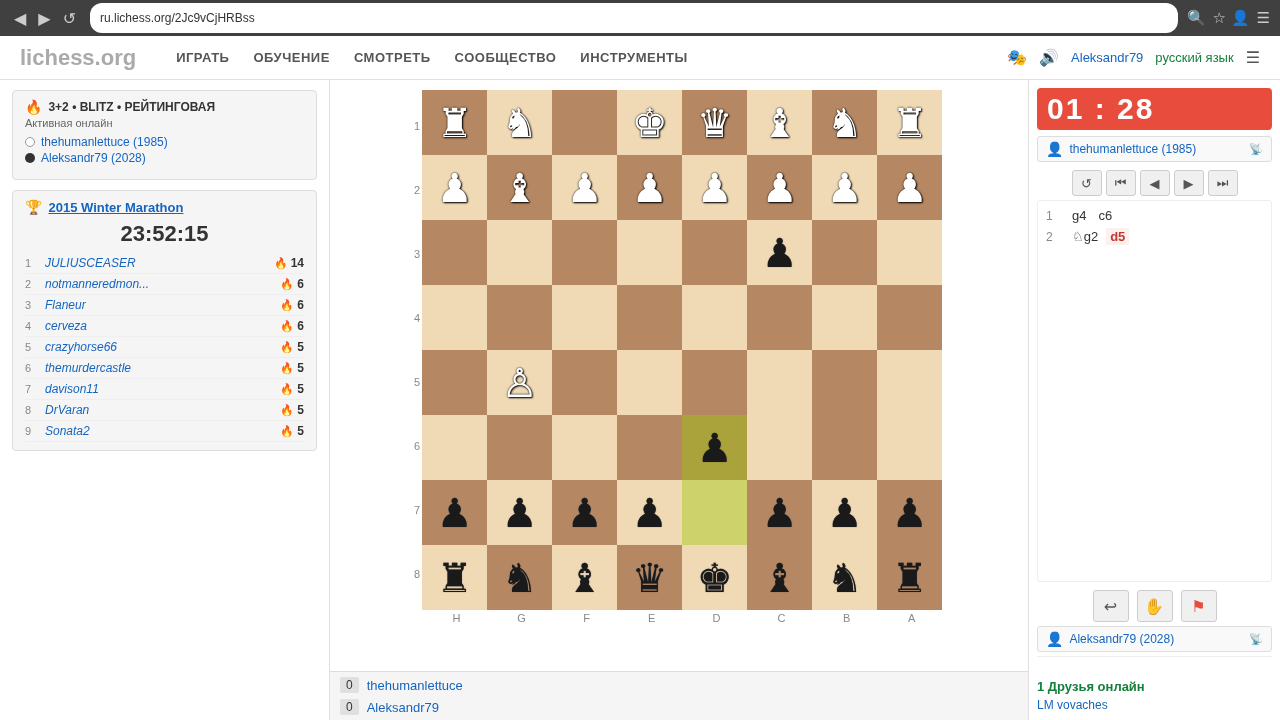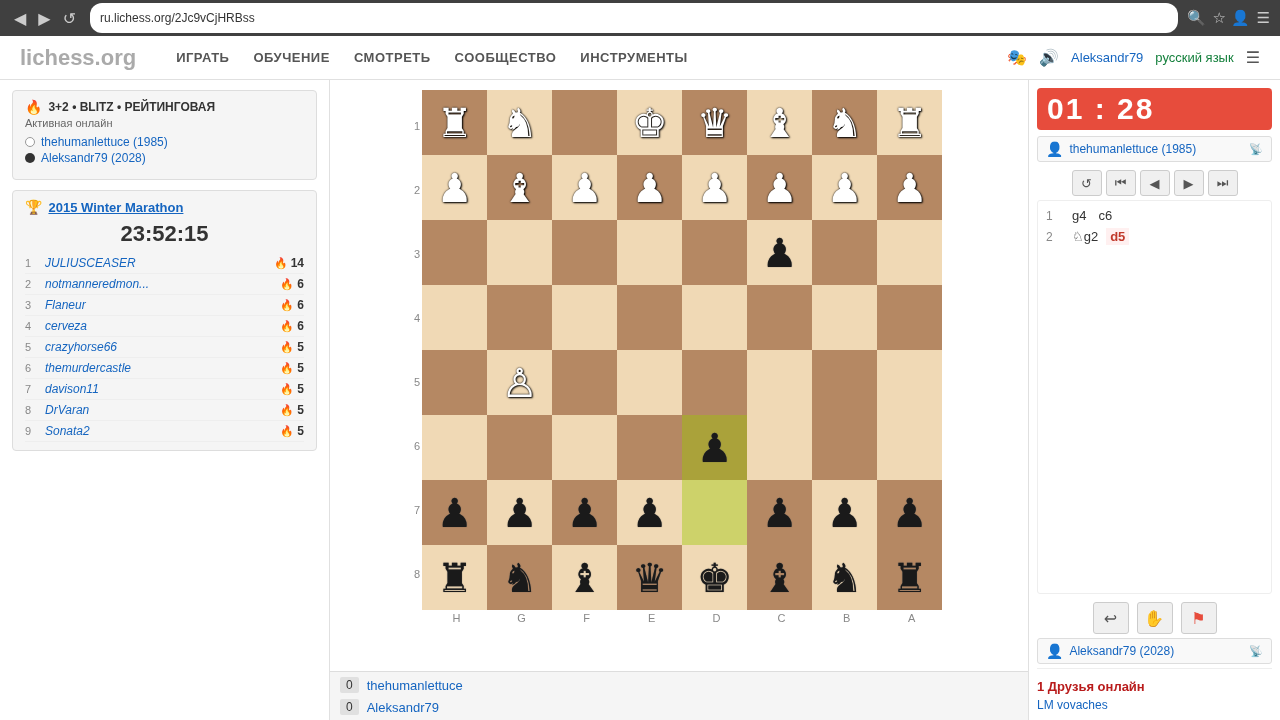--- a/index.html
+++ b/index.html
@@ -292,21 +292,21 @@
     .clock-bottom .clock-time { color: #fff; }
     .bottom-score-row {
       display: flex;
       align-items: center;
       gap: 8px;
       padding: 3px 0;
       font-size: 13px;
     }
     .score-num { background: #e0e0e0; padding: 1px 6px; border-radius: 2px; font-size: 12px; color: #333; }
     .score-name { color: #333; }
-    .friends-title { font-weight: bold; color: #b91c1c; margin-bottom: 4px; }
+    .friends-title { font-weight: bold; color: #15803d; margin-bottom: 4px; margin-top: 12px; }
     .friend-row { color: #1565c0; cursor: pointer; font-size: 12px; display: flex; align-items: center; gap: 4px; }
   </style>
 </head>
 <body>
 
 <div class="top-nav">
   <button class="nav-btn">◀</button>
   <button class="nav-btn">▶</button>
   <button class="nav-btn">↺</button>
   <div class="address-bar">

